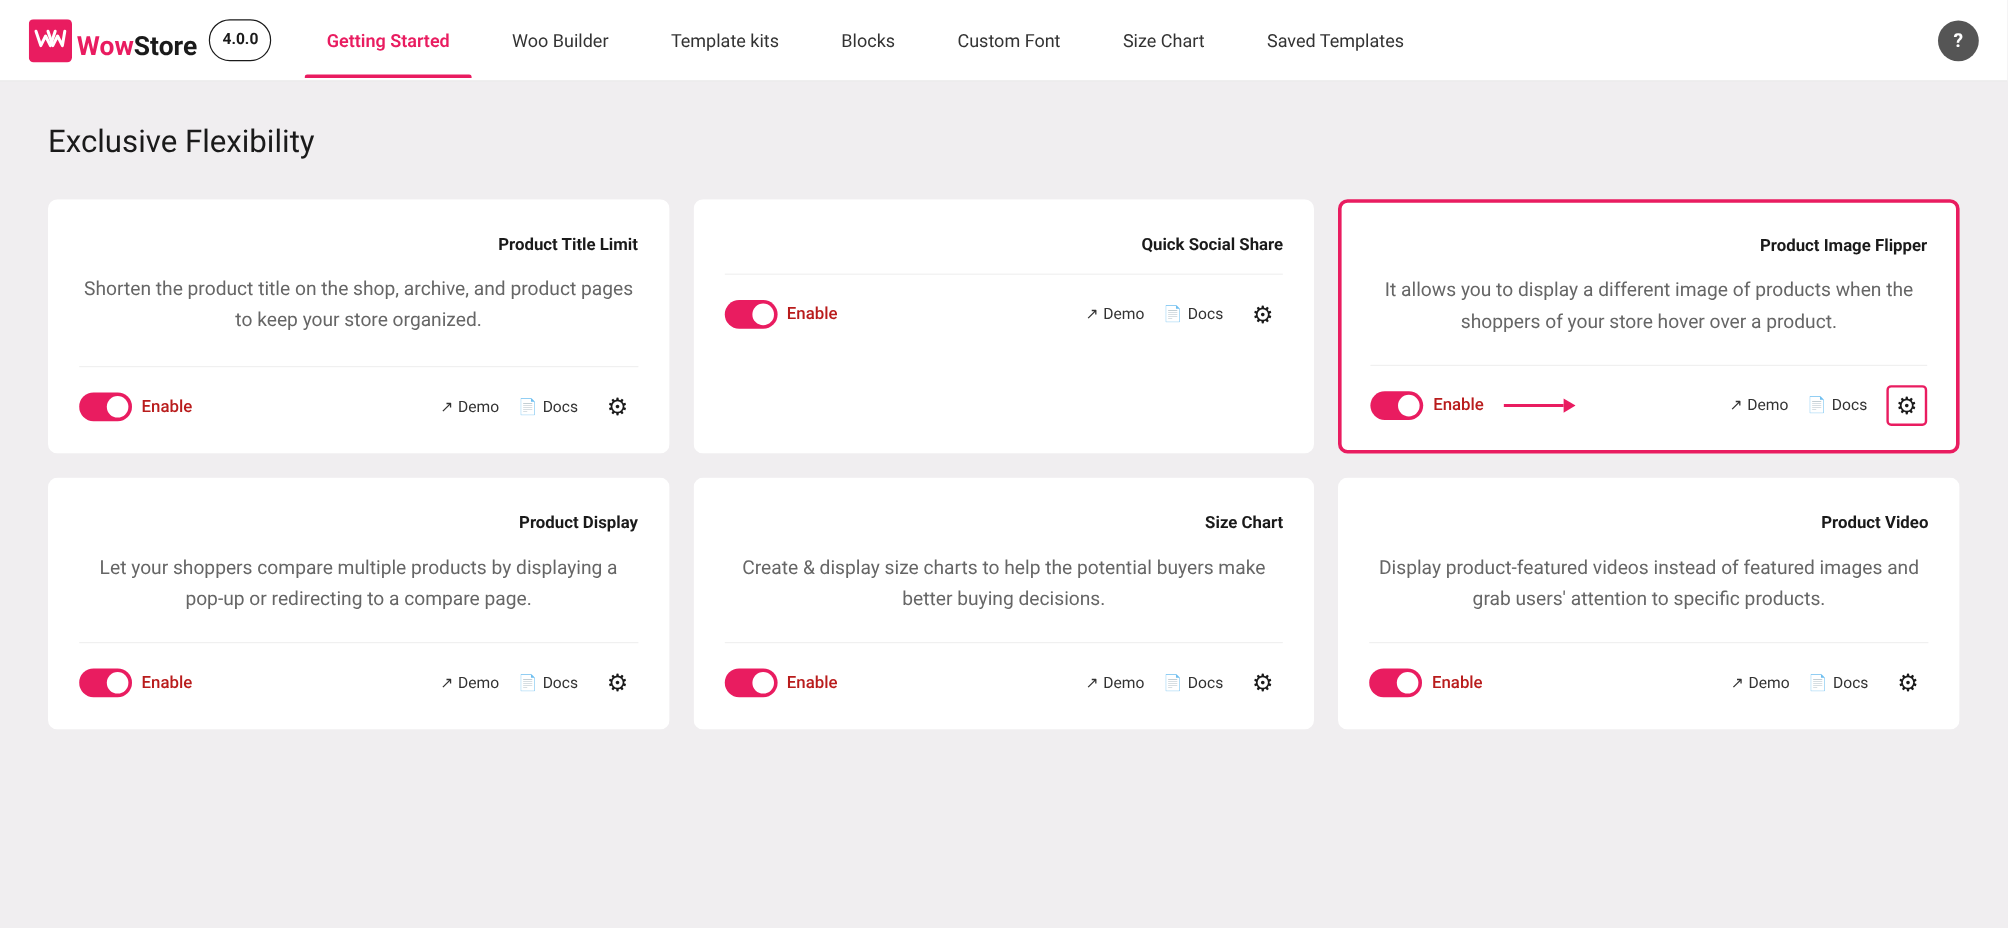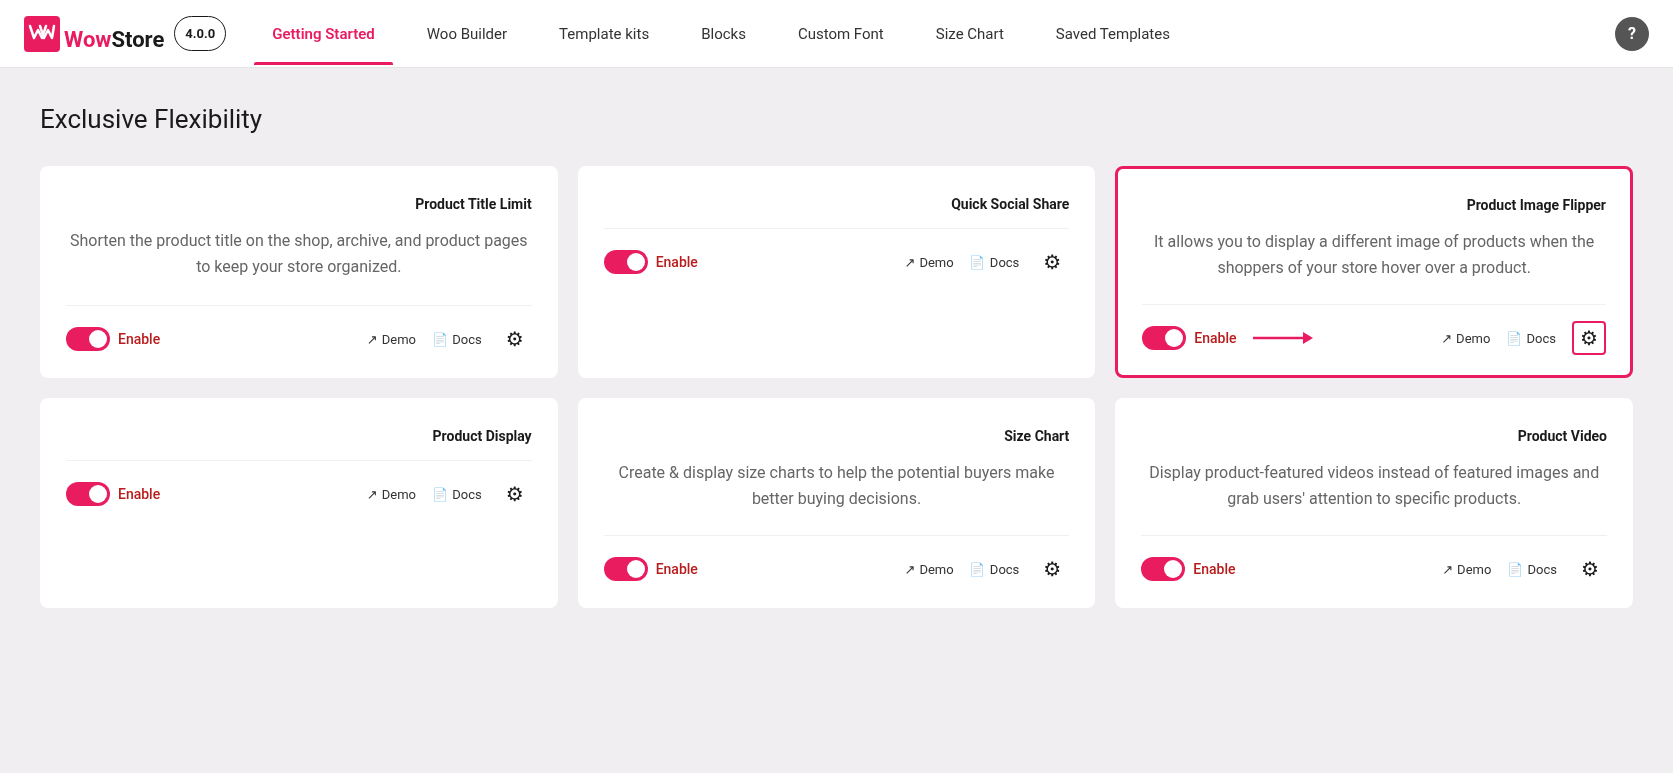--- a/index.html
+++ b/index.html
@@ -322,20 +322,21 @@
         <a class="action-link">
           <span class="action-icon">📄</span>
           <span>Docs</span>
         </a>
         <button class="gear-btn highlighted-btn">⚙</button>
       </div>
     </div>
 
     <div class="feature-card">
       <div class="card-title">Product Display</div>
+      <div class="card-desc">Let your shoppers compare multiple products by displaying a pop-up or redirecting to a compare page.</div>
       <div class="card-actions">
         <div class="toggle-wrap">
           <div class="toggle"></div>
           <span class="toggle-label">Enable</span>
         </div>
         <div class="card-actions-spacer"></div>
         <a class="action-link">
           <span class="action-icon">↗</span>
           <span>Demo</span>
         </a>

